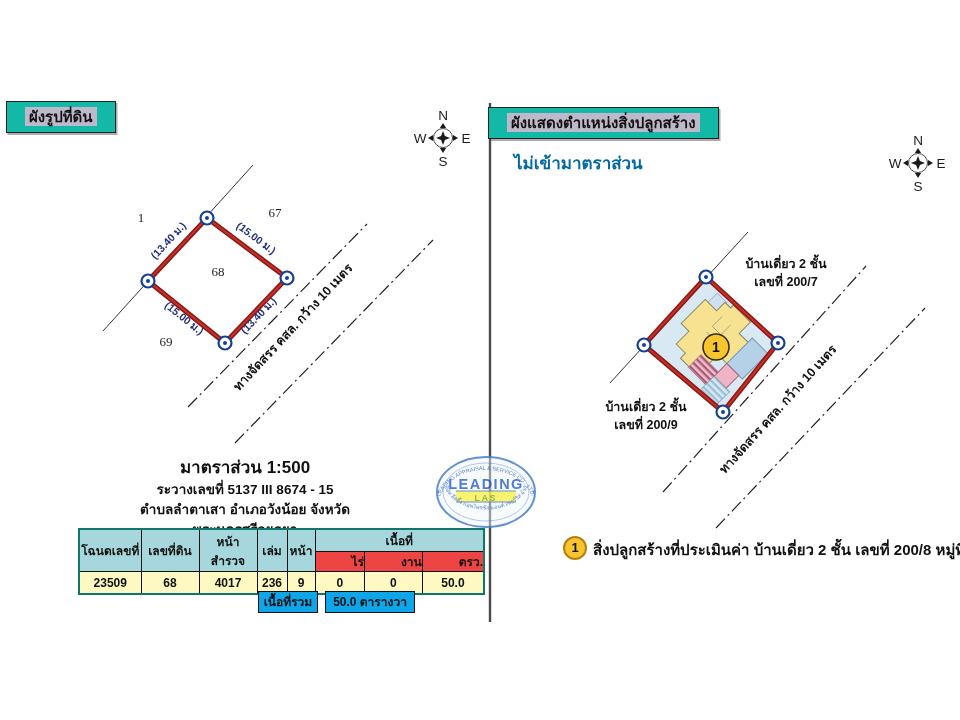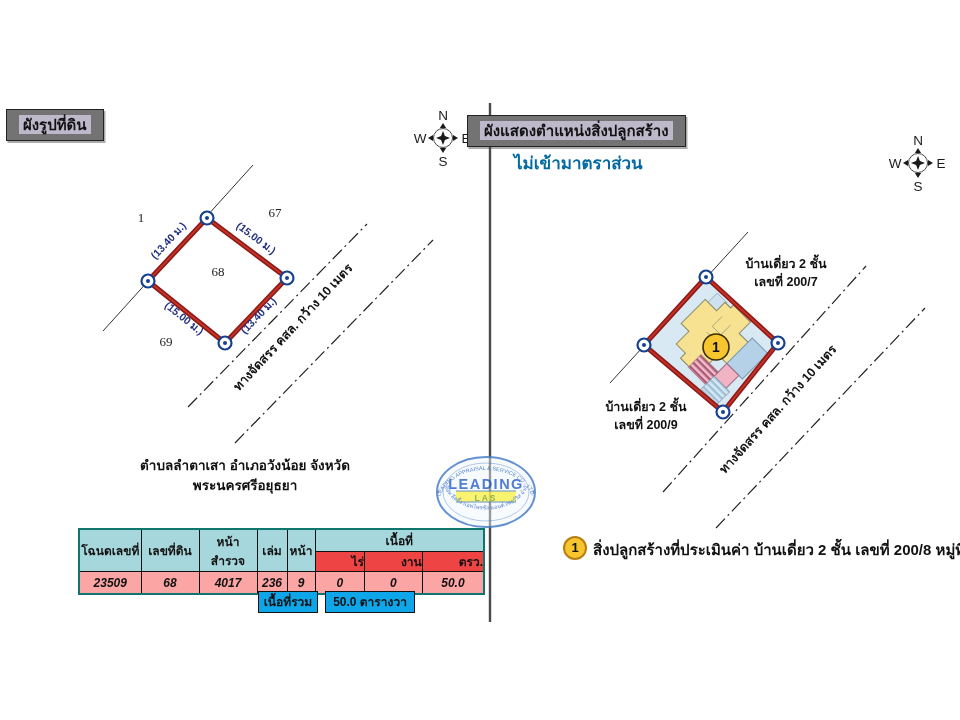--- a/index.html
+++ b/index.html
@@ -1,43 +1,43 @@
 <!DOCTYPE html>
 <html><head>
 <meta charset="utf-8">
 <style>
   html,body{margin:0;padding:0;background:#fff;}
   #page{position:relative;width:960px;height:720px;background:#ffffff;overflow:hidden;
         font-family:"Liberation Sans",sans-serif;}
   svg{position:absolute;left:0;top:0;}
 
   
-  .title-box{position:absolute;background:#737373;border:1.6px solid #222;
-             box-shadow:1.5px 2px 0 rgba(70,70,70,.45);padding:3px 12px;margin-top:8px;}
+  .title-box{position:absolute;background:#14b8a6;border:1.6px solid #222;
+             box-shadow:1.5px 2px 0 rgba(70,70,70,.45);padding:3px 18px;}
   .title-box span{background:#bdb8ca;padding:1px 4px;font-weight:bold;font-size:15px;color:#111;
                   font-family:"Liberation Sans",sans-serif;white-space:nowrap;}
 
   .red-note{position:absolute;color:#0369a1;font-weight:bold;font-size:17px;white-space:nowrap;}
 
   .map-label{position:absolute;text-align:center;font-size:12.5px;font-weight:bold;color:#111;
              line-height:18px;white-space:nowrap;}
 
   .scale-block{position:absolute;left:95px;top:456px;width:300px;text-align:center;color:#111;}
   .scale-line1{font-size:17px;font-weight:bold;line-height:24px;}
   .scale-line2{font-size:13.5px;line-height:20px;font-weight:600;}
   .scale-line3{font-size:13.5px;line-height:20px;font-weight:bold;}
 
   
   .plot-table{position:absolute;left:78px;top:528px;border-collapse:collapse;
               border:2px solid #0f766e;table-layout:fixed;}
   .plot-table td{border:1.5px solid #111;text-align:center;vertical-align:middle;
                  font-size:12px;font-weight:bold;color:#111;padding:0;}
   .plot-table .th{background:#a6d7dc;height:21px;}
   .plot-table .th-sub{background:#ef4444;height:16px;padding-left:36px;}
-  .plot-table .dr{background:#fca5a5;height:21px;font-style:italic;}
+  .plot-table .dr{background:#fef9c3;height:21px;}
   .tbl-footer{position:absolute;height:20px;background:#0ea5e9;border:1.5px solid #111;
               font-size:12px;font-weight:bold;color:#111;text-align:center;line-height:20px;}
 
   
   .legend-circle{position:absolute;width:20px;height:20px;border-radius:50%;
                  background:#f7c52d;border:2px solid #b97e12;color:#111;
                  font-size:13px;font-weight:bold;text-align:center;line-height:20px;}
   .legend-text{position:absolute;font-size:15px;font-weight:bold;color:#111;white-space:nowrap;}
 </style>
 </head>
@@ -181,38 +181,40 @@
     </text>
     <circle cx="438" cy="492" r="1.4" fill="#4a7ec7"></circle>
         <circle cx="534" cy="492" r="1.4" fill="#4a7ec7"></circle>
   </g>
 </svg>
 
 <div class="title-box" style="left:6px;top:101px;">
   <span>ผังรูปที่ดิน</span>
 </div>
 
-<div class="title-box" style="left:467px;top:107px;">
+<div class="title-box" style="left:488px;top:107px;">
   <span>ผังแสดงตำแหน่งสิ่งปลูกสร้าง</span>
 </div>
 
 <div class="red-note" style="left:514px;top:149px;">ไม่เข้ามาตราส่วน</div>
 
 
 <div class="map-label" style="left:734px;top:255px;width:104px;">
   <div>บ้านเดี่ยว 2 ชั้น</div>
   <div>เลขที่  200/7</div>
 </div>
 
 <div class="map-label" style="left:596px;top:398px;width:100px;">
   <div>บ้านเดี่ยว 2 ชั้น</div>
   <div>เลขที่  200/9</div>
 </div>
 
 <div class="scale-block">
+  <div class="scale-line1">มาตราส่วน 1:500</div>
+  <div class="scale-line2">ระวางเลขที่ 5137 III 8674 - 15</div>
   <div class="scale-line3">ตำบลลำตาเสา อำเภอวังน้อย จังหวัดพระนครศรีอยุธยา</div>
 </div>
 
 <table class="plot-table">
   <colgroup>
     <col style="width:62px">
         <col style="width:58px">
         <col style="width:58px">
         <col style="width:30px">
     <col style="width:28px">

